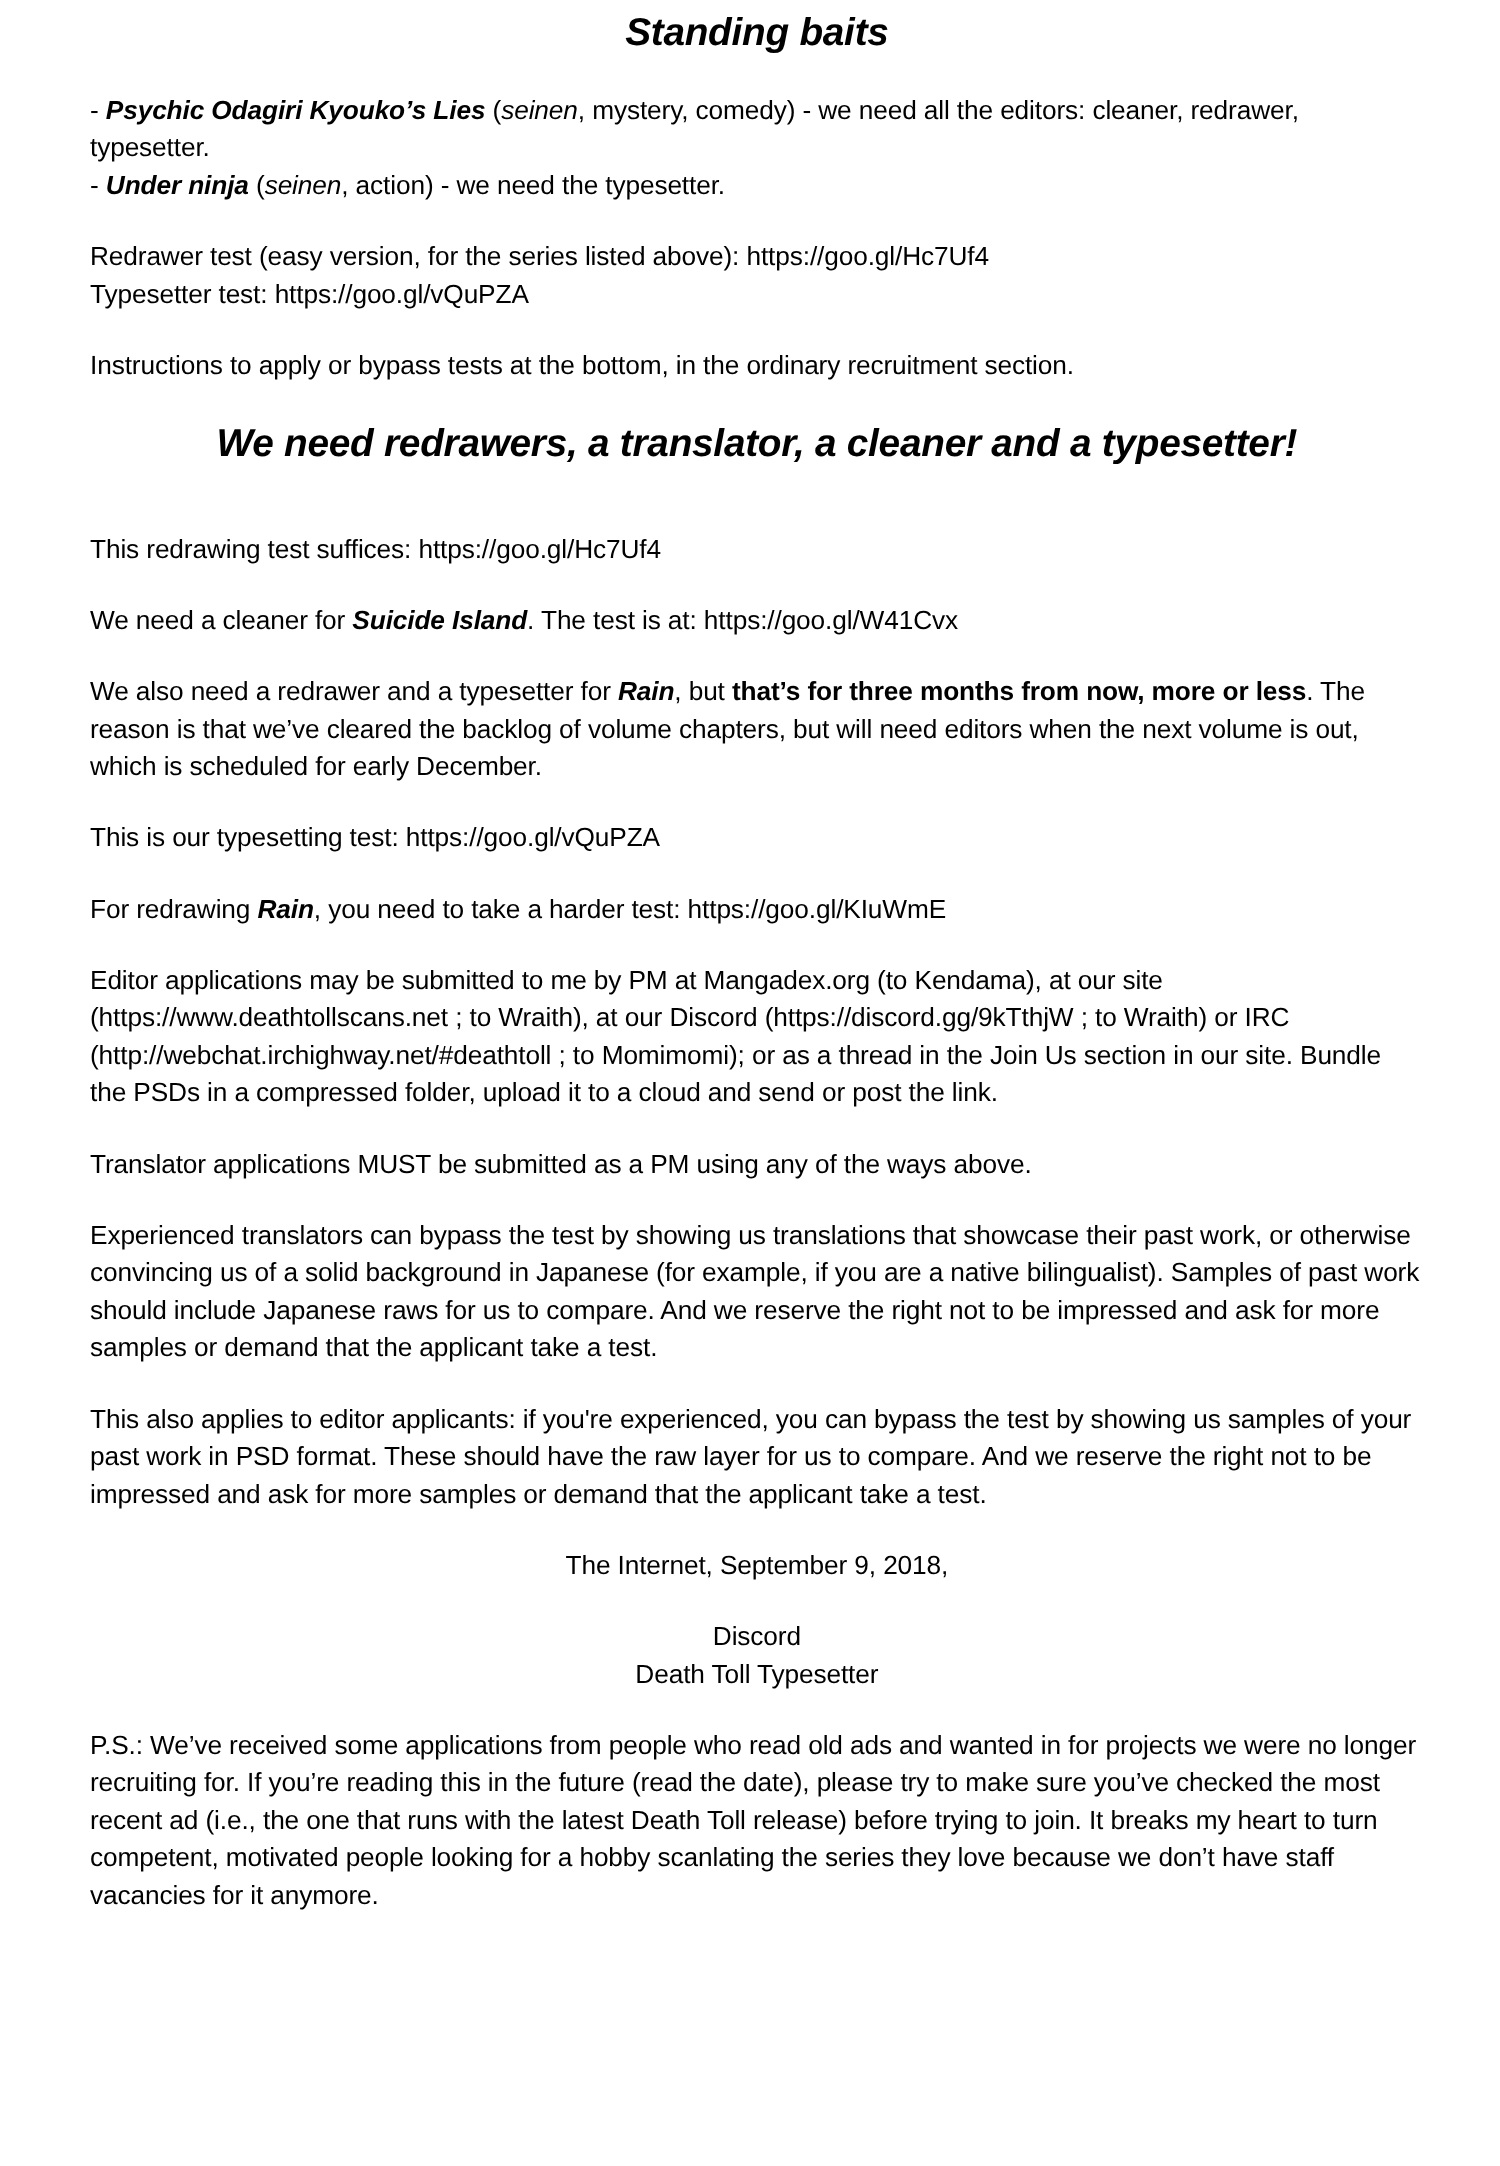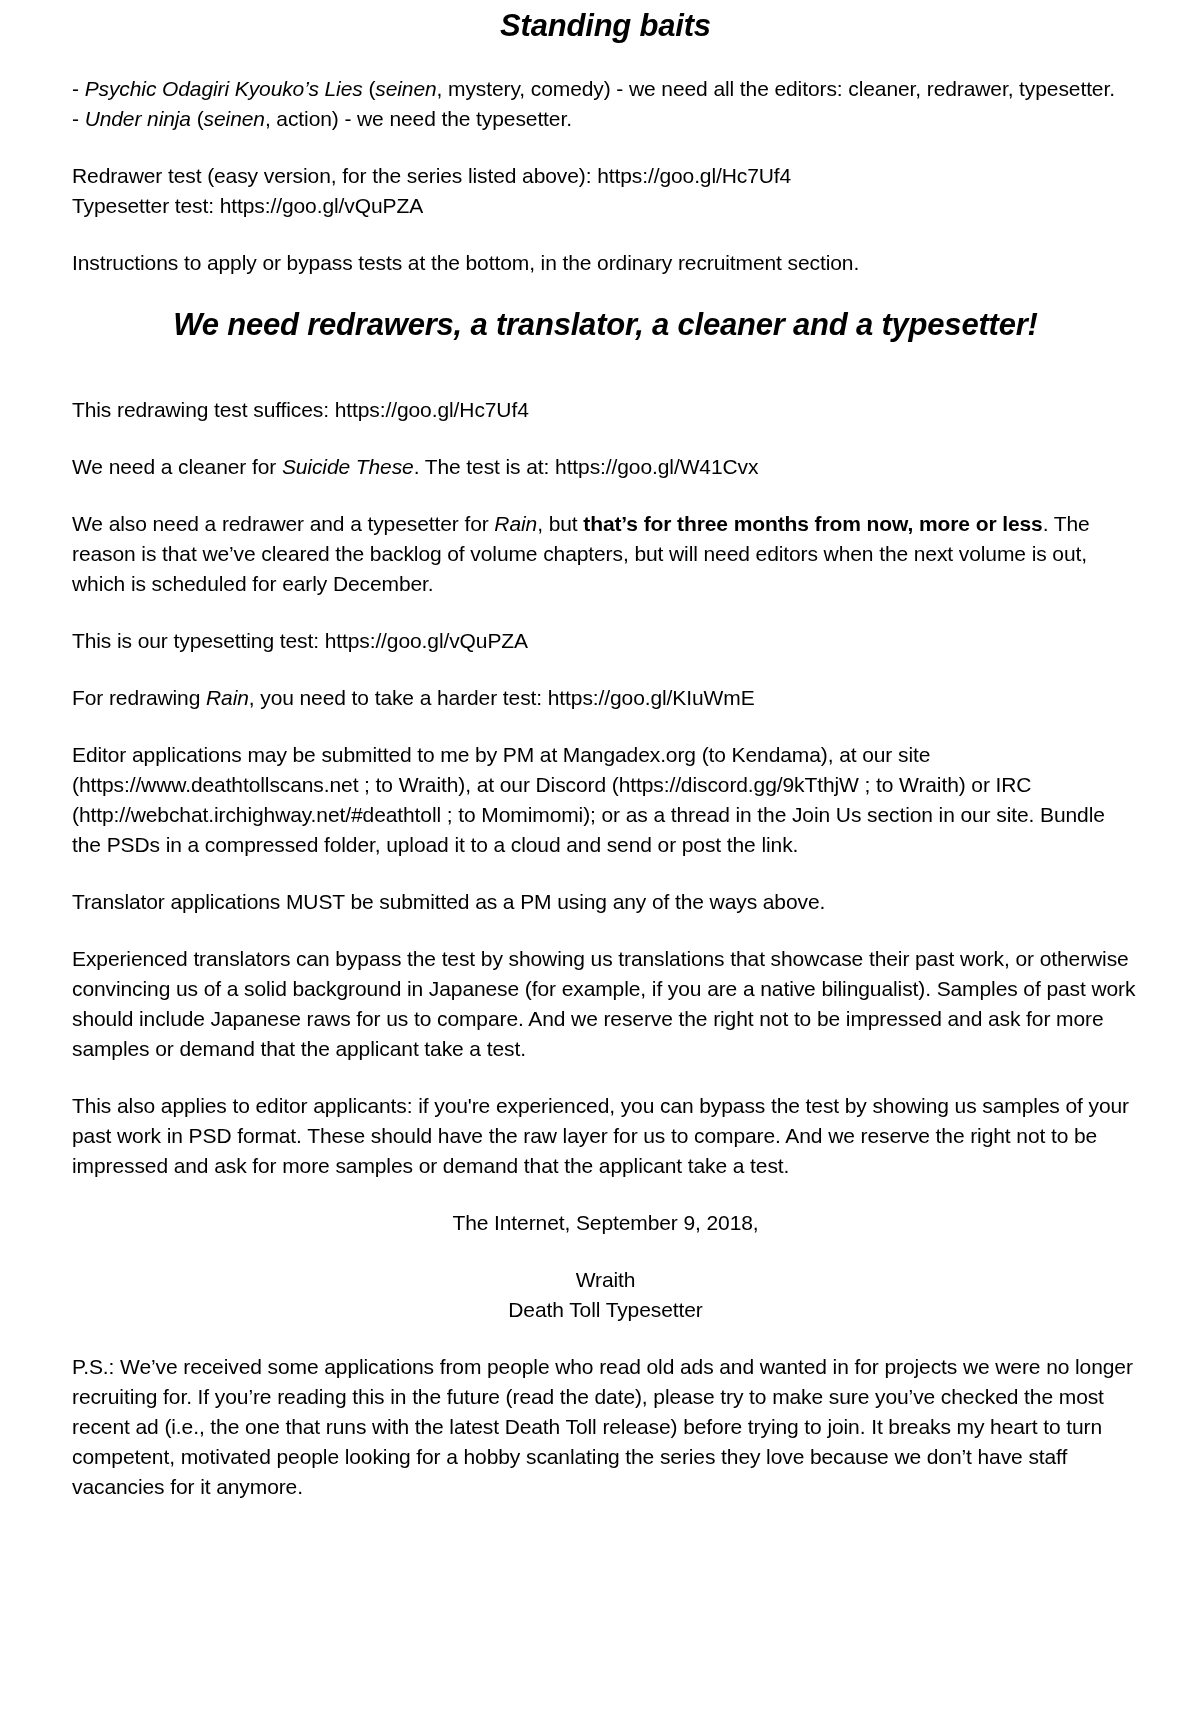--- a/index.html
+++ b/index.html
@@ -21,21 +21,21 @@
     font-weight: bold;
     font-style: italic;
     text-align: center;
     margin: 0 0 28px 0;
     letter-spacing: -0.2px;
   }
   h2.doc-heading { margin: 0 0 50px 0; }
   p { margin: 0 0 27px 0; }
   .tight p { margin: 0; }
   .tight { margin: 0 0 27px 0; }
-  .bi { font-weight: normal; font-style: italic; }
+  .bi { font-weight: bold; font-style: italic; }
   .it { font-style: italic; }
   .b  { font-weight: bold; }
   .mono {
     font-family: "Liberation Mono", monospace;
     font-weight: bold;
     font-size: 19px;
     letter-spacing: 0;
   }
   .sig { text-align: center; }
   .ps { margin-bottom: 0; }
@@ -59,39 +59,39 @@
   </div>
 
   <p>Instructions to apply or bypass tests at the bottom, in the ordinary recruitment section.</p>
 
   <h2 class="doc-heading">We need redrawers, a translator, a cleaner and a typesetter!</h2>
 
 
   <p><span>This redrawing test suffices: </span><span>https://goo.gl/Hc7Uf4</span></p>
 
 
-  <p><span>We need a cleaner for </span><span class="bi">Suicide These</span><span>. The test is at: </span><span>https://goo.gl/W41Cvx</span></p>
+  <p><span>We need a cleaner for </span><span class="bi">Suicide Island</span><span>. The test is at: </span><span>https://goo.gl/W41Cvx</span></p>
 
   <p><span>We also need a redrawer and a typesetter for </span><span class="bi">Rain</span><span>, but </span><span class="b">that’s for three months from now, more or less</span><span>. The reason is that we’ve cleared the backlog of volume chapters, but will need editors when the next volume is out, which is scheduled for early December.</span></p>
 
   <p><span>This is our typesetting test: </span><span>https://goo.gl/vQuPZA</span></p>
 
   <p><span>For redrawing </span><span class="bi">Rain</span><span>, you need to take a harder test: </span><span>https://goo.gl/KIuWmE</span></p>
 
   <p>Editor applications may be submitted to me by PM at Mangadex.org (to Kendama), at our site (https://www.deathtollscans.net ; to Wraith), at our Discord (https://discord.gg/9kTthjW ; to Wraith) or IRC (http://webchat.irchighway.net/#deathtoll ; to Momimomi); or as a thread in the Join Us section in our site. Bundle the PSDs in a compressed folder, upload it to a cloud and send or post the link.</p>
 
   <p>Translator applications MUST be submitted as a PM using any of the ways above.</p>
 
   <p>Experienced translators can bypass the test by showing us translations that showcase their past work, or otherwise convincing us of a solid background in Japanese (for example, if you are a native bilingualist). Samples of past work should include Japanese raws for us to compare. And we reserve the right not to be impressed and ask for more samples or demand that the applicant take a test.</p>
 
   <p>This also applies to editor applicants: if you're experienced, you can bypass the test by showing us samples of your past work in PSD format. These should have the raw layer for us to compare. And we reserve the right not to be impressed and ask for more samples or demand that the applicant take a test.</p>
 
   <div class="sig">
     <p>The Internet, September 9, 2018,</p>
     <div class="tight">
-      <p>Wraith</p>
+      <p>Discord</p>
       <p>Death Toll Typesetter</p>
     </div>
   </div>
 
   <p class="ps">P.S.: We’ve received some applications from people who read old ads and wanted in for projects we were no longer recruiting for. If you’re reading this in the future (read the date), please try to make sure you’ve checked the most recent ad (i.e., the one that runs with the latest Death Toll release) before trying to join. It breaks my heart to turn competent, motivated people looking for a hobby scanlating the series they love because we don’t have staff vacancies for it anymore.</p>
 
 </div>
 
 </body></html>

